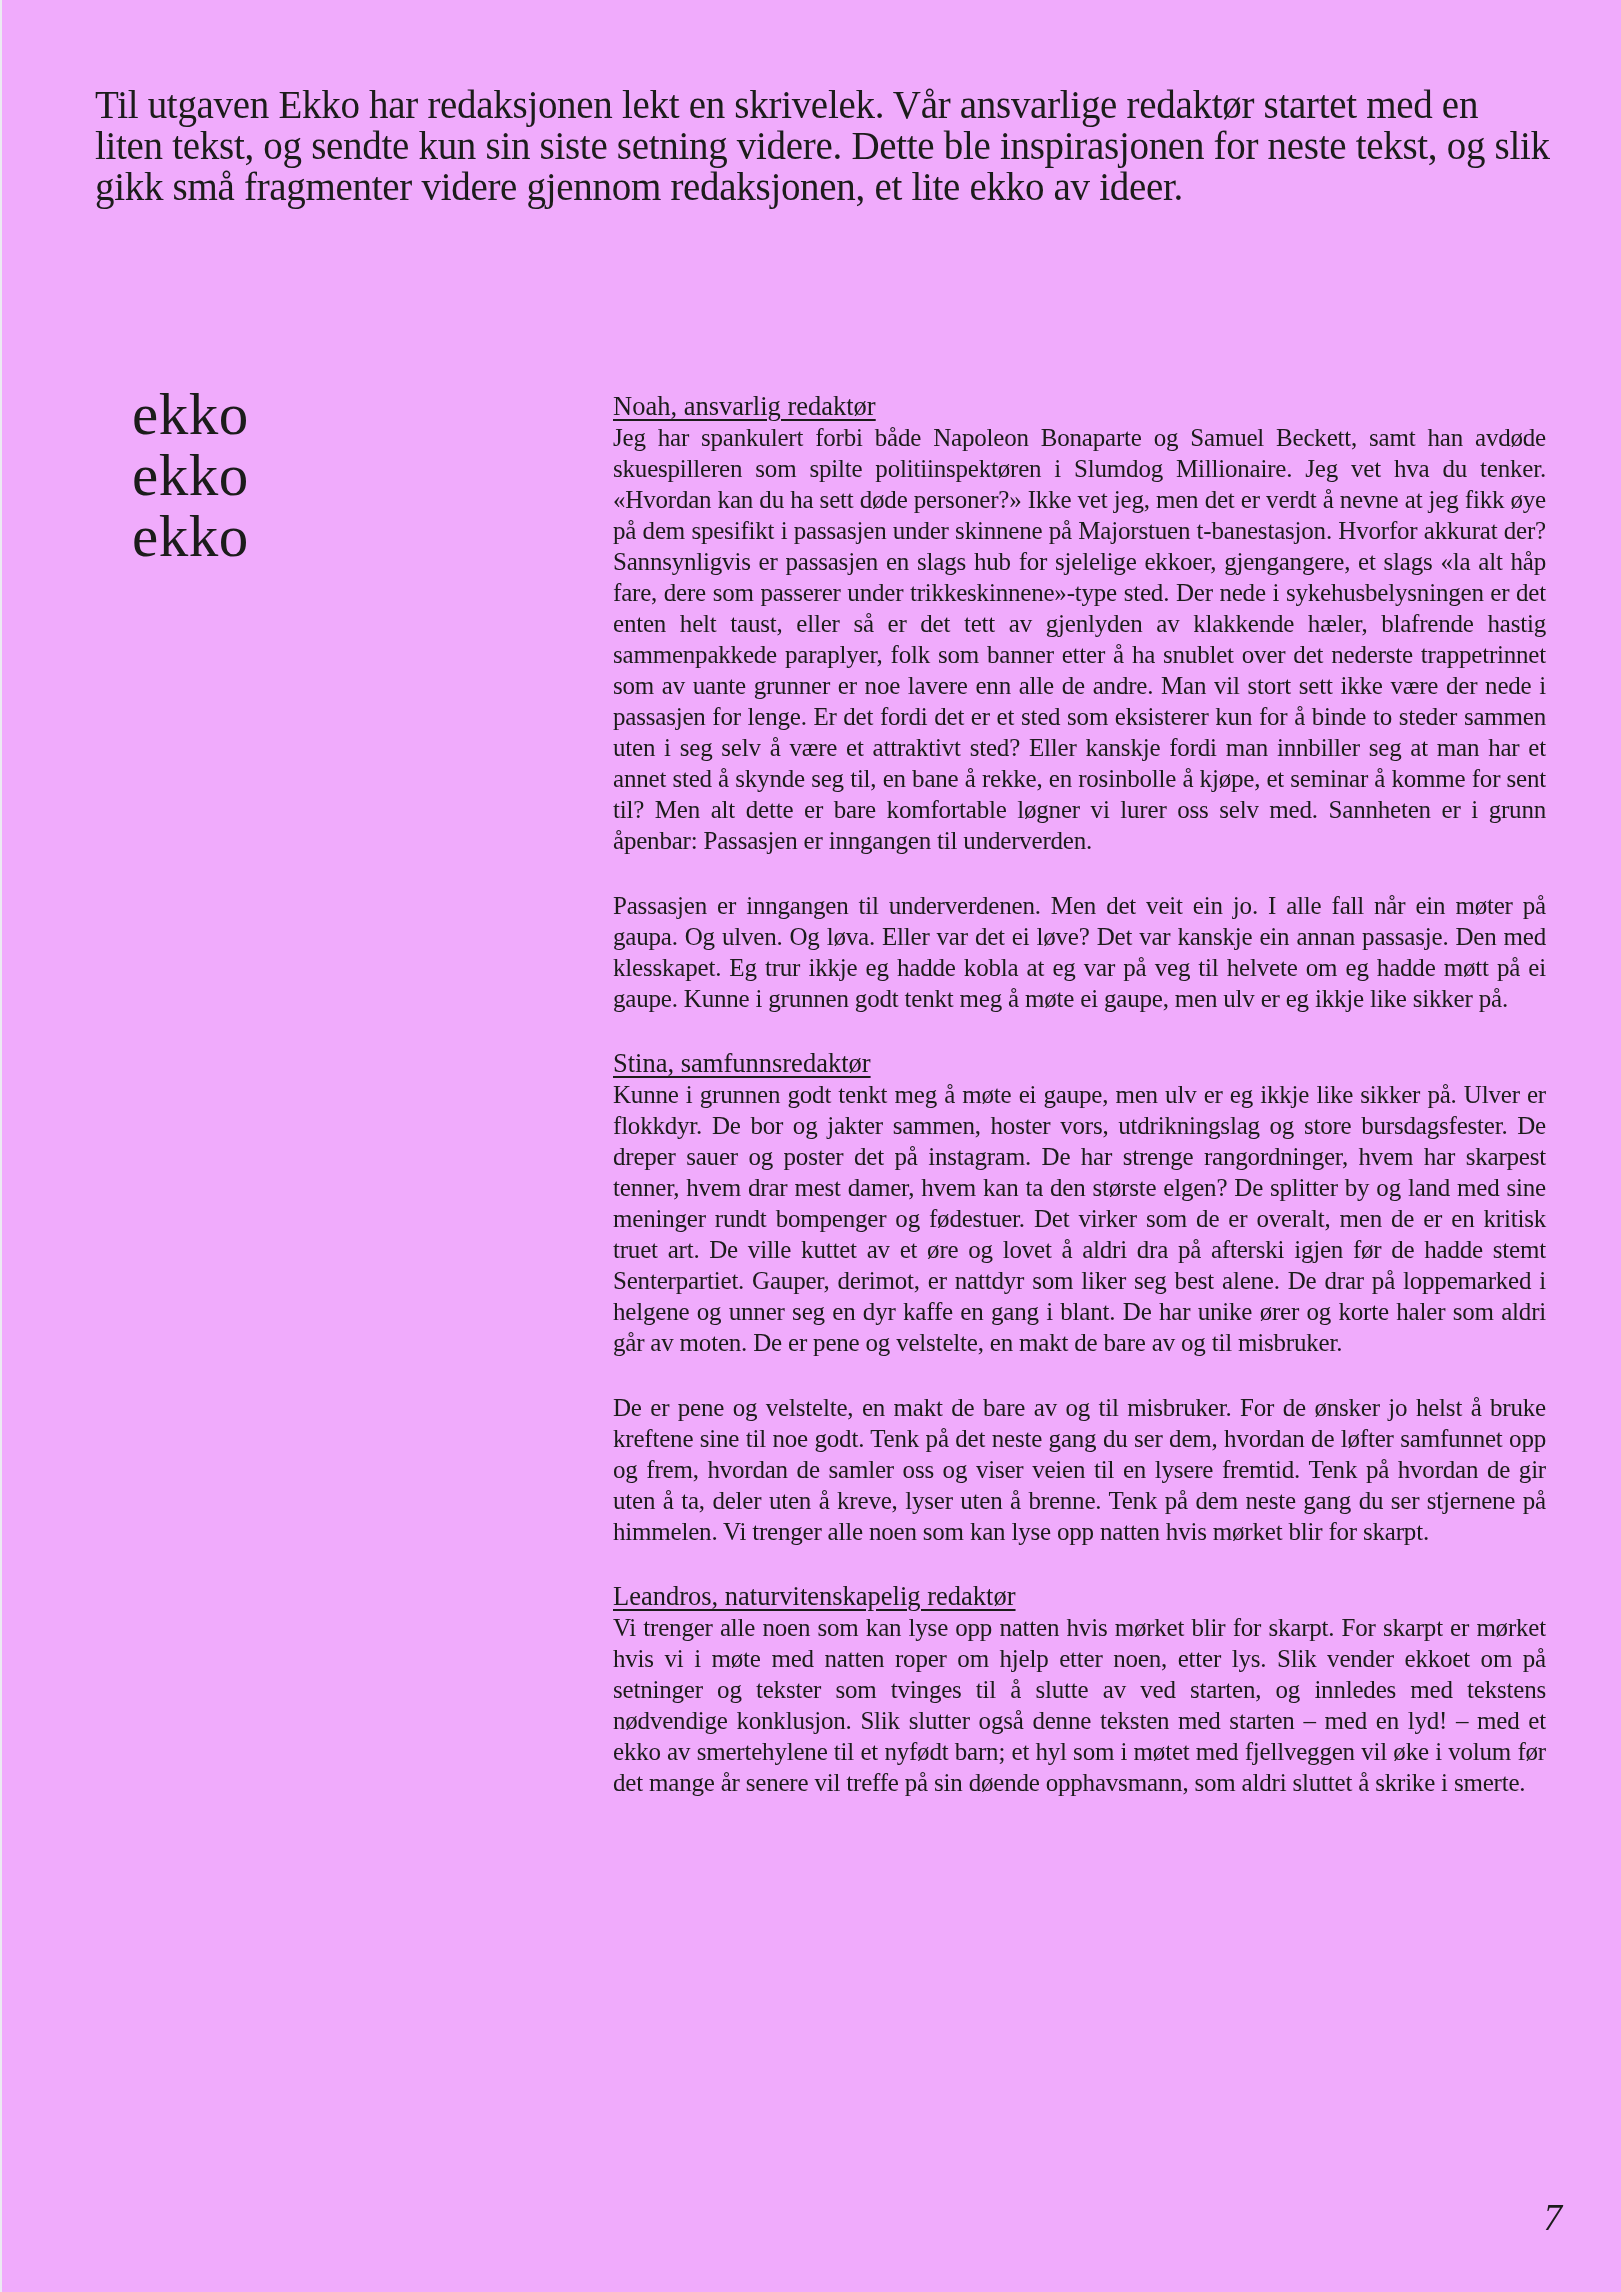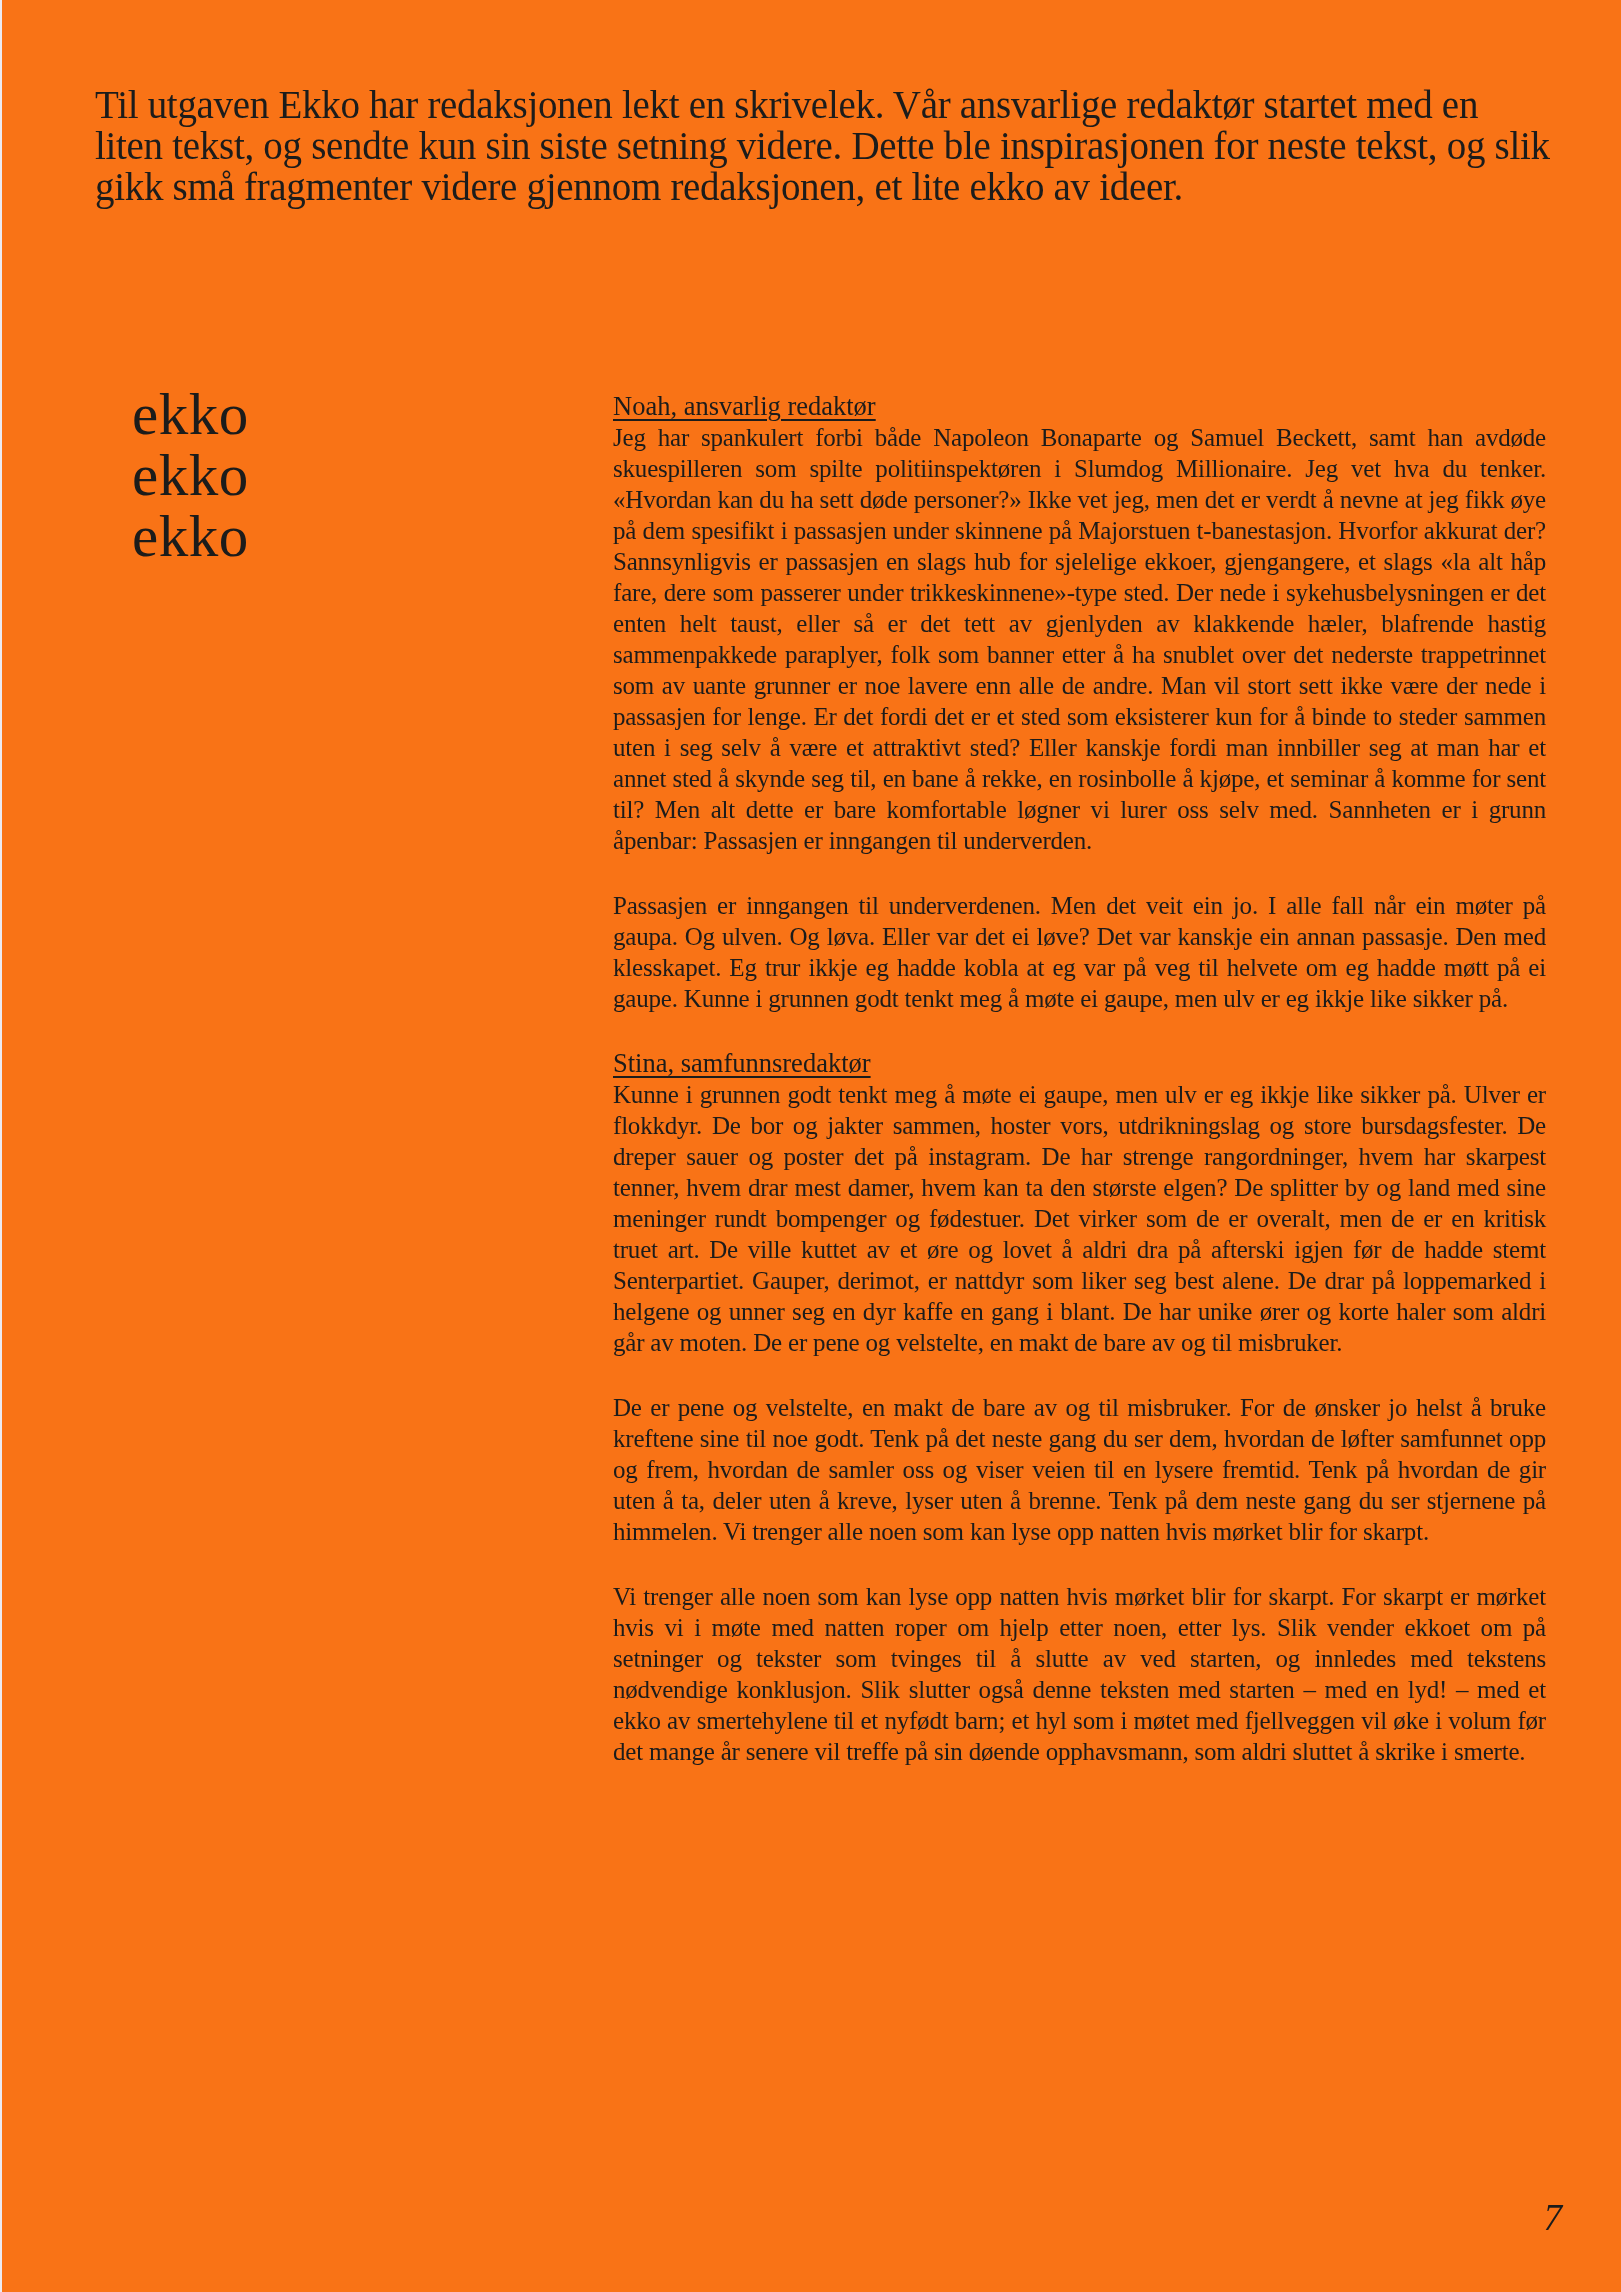--- a/index.html
+++ b/index.html
@@ -12,21 +12,21 @@
     height: 2293px;
     position: relative;
     overflow: hidden;
     font-family: "Liberation Serif", "DejaVu Serif", serif;
     color: #1c1c1b;
     -webkit-font-smoothing: antialiased;
   }
   .page {
     position: absolute;
     inset: 0;
-    background: #f97316;
+    background: #f0abfc;
   }
   .edge-line {
     position: absolute;
     left: 0;
     top: 0;
     width: 2px;
     height: 100%;
     background: #eceaf2;
   }
   .intro {
@@ -120,20 +120,21 @@
     <section class="section">
       <h3 class="sec-header">Stina, samfunnsredaktør</h3>
       <p class="sec-body">Kunne i grunnen godt tenkt meg å møte ei gaupe, men ulv er eg ikkje like sikker på. Ulver er flokkdyr. De bor og jakter sammen, hoster vors, utdrikningslag og store bursdagsfester. De dreper sauer og poster det på instagram. De har strenge rangordninger, hvem har skarpest tenner, hvem drar mest damer, hvem kan ta den største elgen? De splitter by og land med sine meninger rundt bompenger og fødestuer. Det virker som de er overalt, men de er en kritisk truet art. De ville kuttet av et øre og lovet å aldri dra på afterski igjen før de hadde stemt Senterpartiet. Gauper, derimot, er nattdyr som liker seg best alene. De drar på loppemarked i helgene og unner seg en dyr kaffe en gang i blant. De har unike ører og korte haler som aldri går av moten. De er pene og velstelte, en makt de bare av og til misbruker.</p>
     </section>
 
     <section class="section">
       <p class="sec-body">De er pene og velstelte, en makt de bare av og til misbruker. For de ønsker jo helst å bruke kreftene sine til noe godt. Tenk på det neste gang du ser dem, hvordan de løfter samfunnet opp og frem, hvordan de samler oss og viser veien til en lysere fremtid. Tenk på hvordan de gir uten å ta, deler uten å kreve, lyser uten å brenne. Tenk på dem neste gang du ser stjernene på himmelen. Vi trenger alle noen som kan lyse opp natten hvis mørket blir for skarpt.</p>
     </section>
 
     <section class="section">
+      <h3 class="sec-header">Leandros, naturvitenskapelig redaktør</h3>
       <p class="sec-body">Vi trenger alle noen som kan lyse opp natten hvis mørket blir for skarpt. For skarpt er mørket hvis vi i møte med natten roper om hjelp etter noen, etter lys. Slik vender ekkoet om på setninger og tekster som tvinges til å slutte av ved starten, og innledes med tekstens nødvendige konklusjon. Slik slutter også denne teksten med starten – med en lyd! – med et ekko av smertehylene til et nyfødt barn; et hyl som i møtet med fjellveggen vil øke i volum før det mange år senere vil treffe på sin døende opphavsmann, som aldri sluttet å skrike i smerte.</p>
     </section>
 
   </div>
 
   <div class="page-number">7</div>
 
 </div>
 
 

